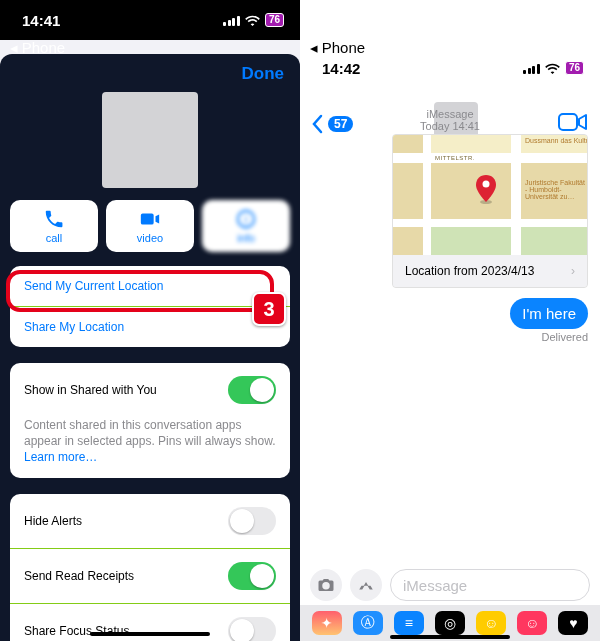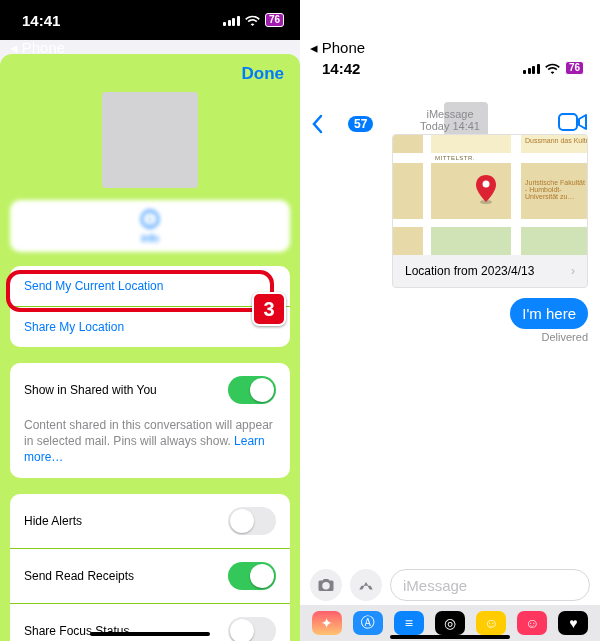--- a/index.html
+++ b/index.html
@@ -19,21 +19,21 @@
   .signal span:nth-child(1){height:4px} .signal span:nth-child(2){height:6px}
   .signal span:nth-child(3){height:8px} .signal span:nth-child(4){height:10px}
   .wifi { width:15px; height:11px; }
   .batt { display:flex; align-items:center; gap:1px; }
   .batt-box{ border:1px solid currentColor; border-radius:3px; padding:1px 3px; font-size:10px; font-weight:700; background:#a21caf; color:#fff; line-height:1; }
   .back-breadcrumb { position:absolute; top:40px; left:10px; font-size:15px; line-height:1; }
   .back-breadcrumb.dark{ color:#fff; }
   .back-breadcrumb.light{ color:#000; }
 
   
-  .left .sheet { position:absolute; top:54px; left:0; right:0; bottom:0; background:#bef264; border-radius:12px 12px 0 0; }
+  .left .sheet { position:absolute; top:54px; left:0; right:0; bottom:0; background:#0f172a; border-radius:12px 12px 0 0; }
   .done-row { display:flex; justify-content:flex-end; padding:10px 16px 4px; }
   .done-btn { color:#007aff; font-size:17px; font-weight:600; background:none; border:none; }
   .avatar-wrap { display:flex; justify-content:center; padding:4px 0 12px; }
   .avatar-big { width:96px; height:96px; background:#d3d3d6; border-radius:4px; }
   .action-row { display:flex; gap:8px; padding:0 10px 14px; }
   .action-btn { flex:1; background:#fff; border-radius:10px; height:52px; display:flex; flex-direction:column; align-items:center; justify-content:center; gap:3px; font-size:11px; color:#007aff; }
   .action-btn.disabled { color:#c0c0c4; }
   .action-btn svg { width:22px; height:22px; }
   .action-btn .lbl { line-height:1; }
   .action-btn.blur { filter:blur(2px); }
@@ -52,21 +52,21 @@
 
   .highlight { position:absolute; border:4px solid #e4021b; border-radius:14px; pointer-events:none; }
   .badge3 { position:absolute; width:34px; height:34px; background:#e4021b; border-radius:7px; border:2px solid #fff; color:#fff; font-weight:700; font-size:20px; display:flex; align-items:center; justify-content:center; box-shadow:0 1px 3px rgba(0,0,0,.4); }
 
   .home-ind { position:absolute; bottom:5px; left:50%; transform:translateX(-50%); width:120px; height:4px; background:#000; border-radius:3px; }
   .home-ind.light{ background:#000; }
 
   
   .nav-bar { height:44px; display:flex; align-items:center; justify-content:space-between; padding:0 12px; margin-top:14px; }
   .nav-back { display:flex; align-items:center; gap:4px; color:#007aff; font-size:17px; }
-  .nav-back .count { background:#007aff; color:#fff; font-size:12px; font-weight:700; border-radius:10px; padding:1px 6px;margin-left:20px; }
+  .nav-back .count { background:#007aff; color:#fff; font-size:12px; font-weight:700; border-radius:10px; padding:1px 6px; }
   .nav-avatar { width:44px; height:44px; background:#d3d3d6; border-radius:4px; }
   .nav-cam { color:#007aff; }
   .nav-cam svg{ width:30px; height:22px; }
 
   .msg-area { position:absolute; top:100px; left:0; right:0; bottom:60px; padding:4px 12px; }
   .thread-label { text-align:center; font-size:11px; color:#8a8a8e; margin:4px 0 2px; }
   .thread-label .svc{ display:block; }
   .map-bubble { width:196px; margin-left:auto; border-radius:4px; overflow:hidden; background:#efefef; border:1px solid #e0e0e0; }
   .map-img { height:120px; background:#f5eec8; position:relative; overflow:hidden; }
   .map-img .street { position:absolute; background:#fff; }
@@ -119,20 +119,32 @@
 
     <div class="sheet">
       <div class="done-row">
         <button class="done-btn">Done</button>
       </div>
       <div class="avatar-wrap">
           <div class="avatar-big"></div>
         </div>
 
       <div class="action-row">
+        <div class="action-btn">
+          <svg viewBox="0 0 24 24">
+              <path fill="currentColor" d="M6.6 10.8c1.4 2.8 3.8 5.2 6.6 6.6l2.2-2.2c.3-.3.7-.4 1-.2 1.2.4 2.5.6 3.8.6.6 0 1 .4 1 1V20c0 .6-.4 1-1 1C10.6 21 3 13.4 3 4c0-.6.4-1 1-1h3.4c.6 0 1 .4 1 1 0 1.3.2 2.6.6 3.8.1.4 0 .8-.2 1l-2.2 2z"></path>
+            </svg>
+          <span class="lbl">call</span>
+        </div>
+        <div class="action-btn">
+          <svg viewBox="0 0 24 24">
+              <path fill="currentColor" d="M4 6h10a2 2 0 0 1 2 2v8a2 2 0 0 1-2 2H4a2 2 0 0 1-2-2V8a2 2 0 0 1 2-2zm14 3l4-2v10l-4-2V9z"></path>
+            </svg>
+          <span class="lbl">video</span>
+        </div>
         <div class="action-btn blur">
           <svg viewBox="0 0 24 24">
               <circle cx="12" cy="12" r="9" fill="none" stroke="currentColor" stroke-width="2"></circle>
               <text x="12" y="16" text-anchor="middle" font-size="12" fill="currentColor">i</text>
             </svg>
           <span class="lbl">info</span>
         </div>
       </div>
 
       <div class="group">
@@ -141,21 +153,21 @@
       </div>
 
       <div class="group">
         <div class="row">
           <span>Show in Shared with You</span>
           <div class="switch on">
               <div class="knob"></div>
             </div>
         </div>
         <div class="hint">
-          <span>Content shared in this conversation will appear in selected mail. Pins will always show. </span><a href="#">Learn more…</a>
+          <span>Content shared in this conversation apps appear in selected apps. Pins will always show. </span><a href="#">Learn more…</a>
         </div>
       </div>
 
       <div class="group">
         <div class="row">
           <span>Hide Alerts</span>
           <div class="switch">
               <div class="knob"></div>
             </div>
         </div>

